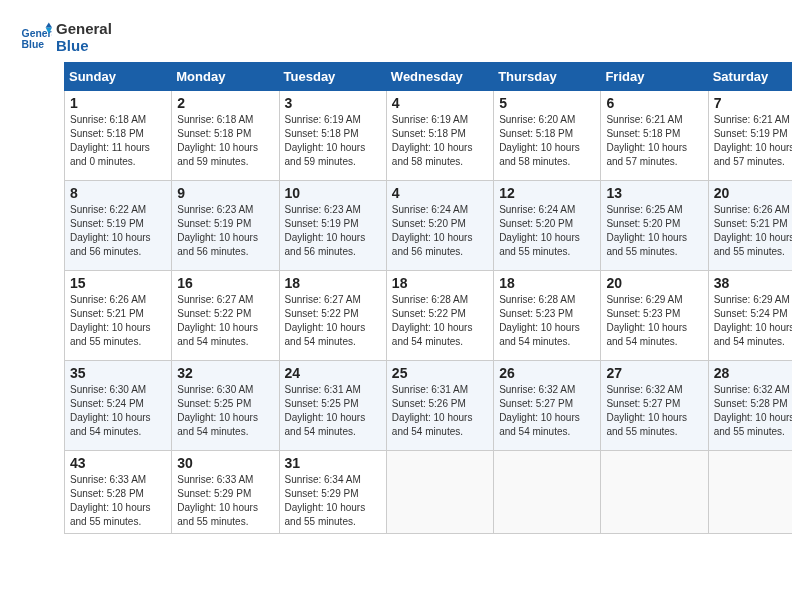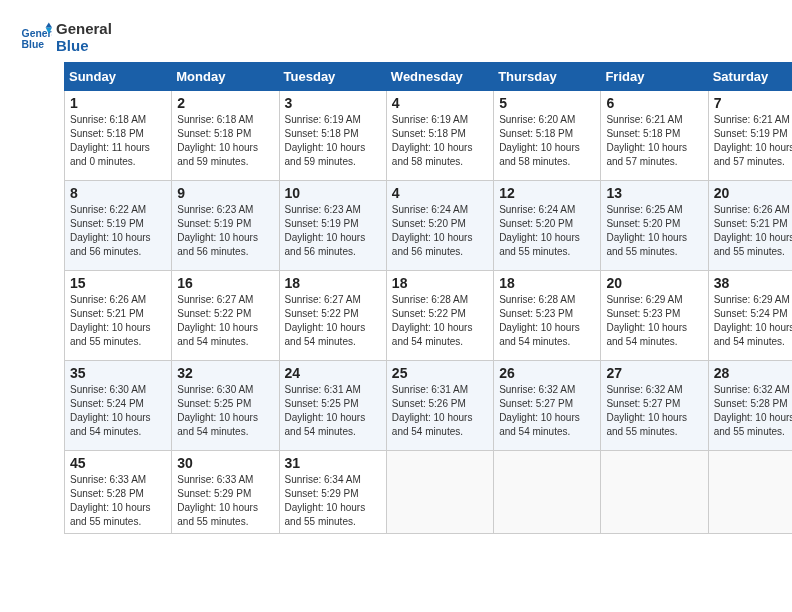--- a/index.html
+++ b/index.html
@@ -373,21 +373,21 @@
             <div class="day-info">
               Sunrise: 6:32 AM<br>
               Sunset: 5:28 PM<br>
               Daylight: 10 hours<br>
               and 55 minutes.
             </div>
           </td>
       </tr>
       <tr class="last-row">
         <td>
-            <span class="day-number">45</span>
+            <span class="day-number">43</span>
             <div class="day-info">
               Sunrise: 6:33 AM<br>
               Sunset: 5:28 PM<br>
               Daylight: 10 hours<br>
               and 55 minutes.
             </div>
           </td>
         <td>
             <span class="day-number">30</span>
             <div class="day-info">

